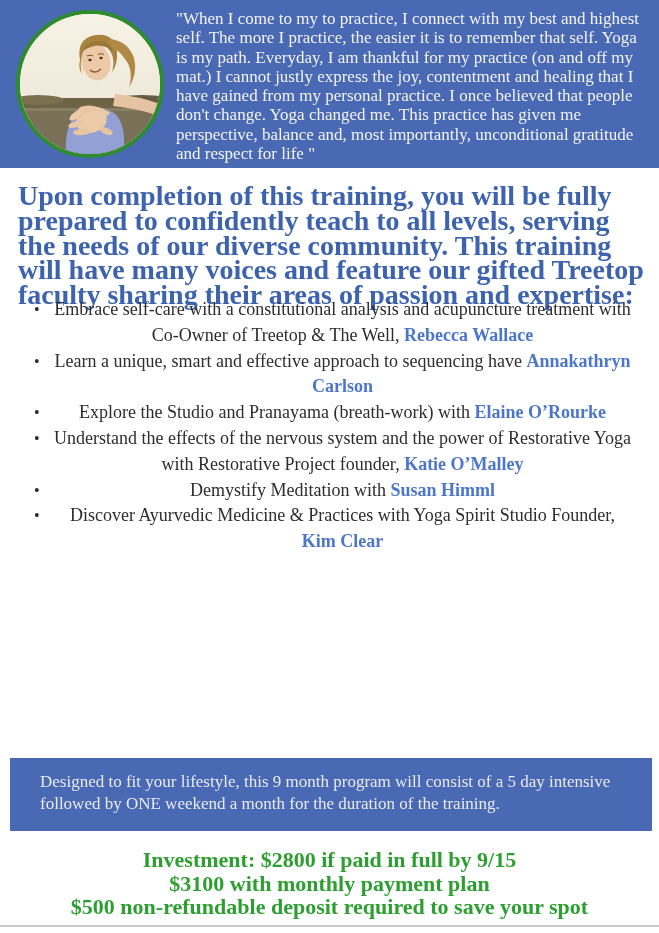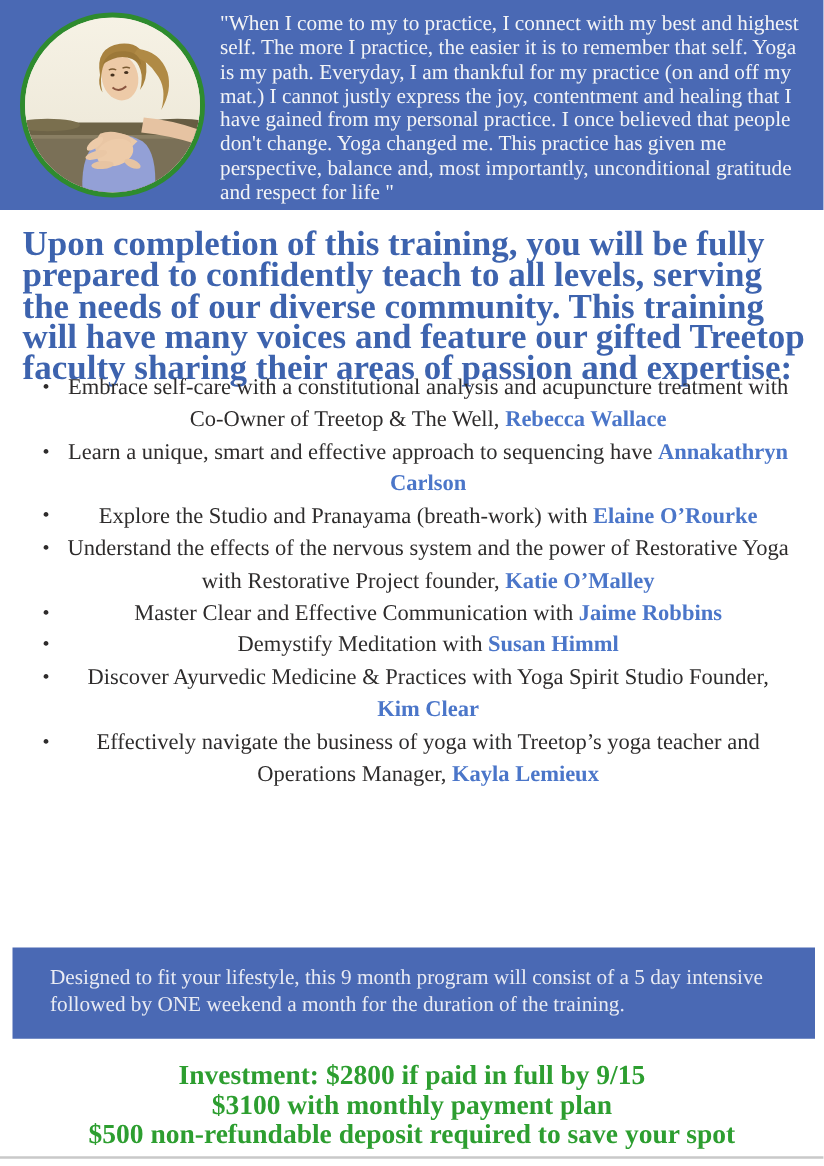--- a/index.html
+++ b/index.html
@@ -171,24 +171,22 @@
     <div class="quote-text">"When I come to my to practice, I connect with my best and highest self.  The more I practice, the easier it is to remember that self. Yoga is my path.  Everyday, I am thankful for my practice (on and off my mat.) I cannot justly express the joy, contentment and healing that I have gained from my personal practice. I once believed that people don't change. Yoga changed me. This practice has given me perspective, balance and, most importantly, unconditional gratitude and respect for life "</div>
   </div>
 
   <div class="intro-heading">Upon completion of this training, you will be fully prepared to confidently teach to all levels, serving the needs of our diverse community. This training will have many voices and feature our gifted Treetop faculty sharing their areas of passion and expertise:</div>
 
   <ul class="faculty-list">
       <li><span>Embrace self-care with a constitutional analysis and acupuncture treatment with Co-Owner of Treetop &amp; The Well, </span><span class="faculty-name">Rebecca Wallace</span></li>
       <li><span>Learn a unique, smart and effective approach to sequencing have </span><span class="faculty-name">Annakathryn Carlson</span></li>
       <li><span>Explore the Studio and Pranayama (breath-work) with </span><span class="faculty-name">Elaine O’Rourke</span></li>
       <li><span>Understand the effects of the nervous system and the power of Restorative Yoga with Restorative Project founder, </span><span class="faculty-name">Katie O’Malley</span></li>
-      <li><span>Master Clear and Effective Communication with </span><span class="faculty-name">Jaime Robbins</span></li>
       <li><span>Demystify Meditation with </span><span class="faculty-name">Susan Himml</span></li>
       <li><span>Discover Ayurvedic Medicine &amp; Practices with Yoga Spirit Studio Founder, </span><span class="faculty-name">Kim Clear</span></li>
-      <li><span>Effectively navigate the business of yoga with Treetop’s yoga teacher and Operations Manager, </span><span class="faculty-name">Kayla Lemieux</span></li>
     </ul>
 
   <div class="schedule-banner">
     <span>Designed to fit your lifestyle, this 9 month program will consist of a 5 day intensive followed by ONE weekend a month for the duration of the training.</span>
   </div>
 
   <div class="investment">
     <div>Investment: $2800 if paid in full by 9/15</div>
     <div>$3100 with monthly payment plan</div>
     <div>$500 non-refundable deposit required to save your spot</div>

